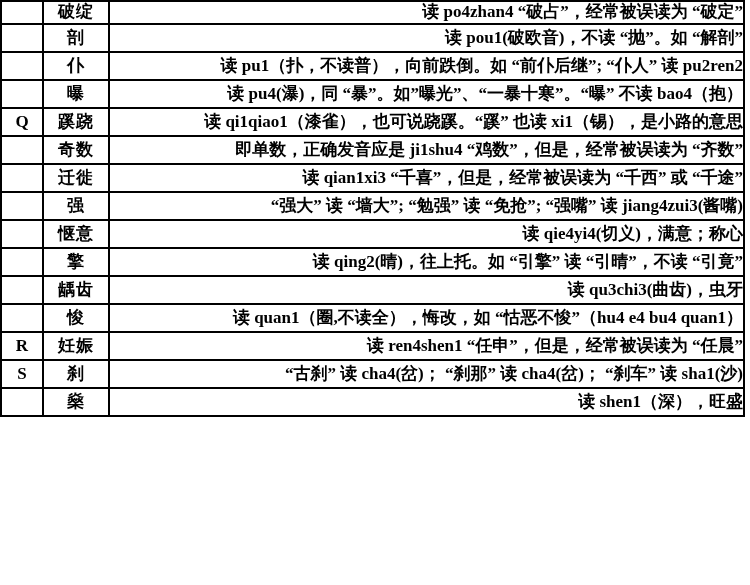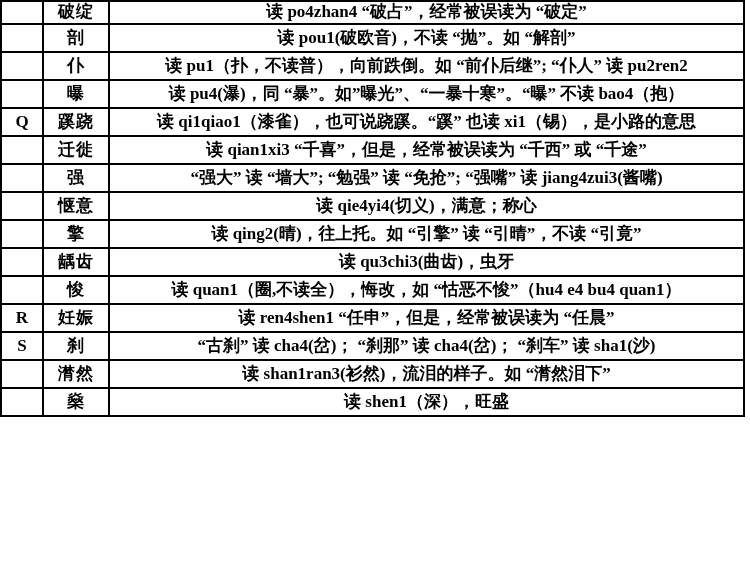--- a/index.html
+++ b/index.html
@@ -44,21 +44,21 @@
   td.letter-cell {
     text-align: center;
     font-size: 18px;
   }
   td.term-cell {
     text-align: center;
     letter-spacing: 1px;
     font-size: 17px;
   }
   td.expl-cell {
-    text-align: center;
+    text-align: right;
     padding-left: 10px;
     padding-right: 2px;
     white-space: pre;
     font-size: 17px;
   }
 </style>
 </head>
 <body>
 
 <div class="sheet">
@@ -89,20 +89,25 @@
         <td class="term-cell">曝</td>
         <td class="expl-cell">读 pu4(瀑)，同 “暴”。如”曝光”、“一暴十寒”。“曝” 不读 bao4（抱）</td>
       </tr>
       <tr class="row">
         <td class="letter-cell">Q</td>
         <td class="term-cell">蹊跷</td>
         <td class="expl-cell">读 qi1qiao1（漆雀），也可说跷蹊。“蹊” 也读 xi1（锡），是小路的意思</td>
       </tr>
       <tr class="row">
         <td class="letter-cell"></td>
+        <td class="term-cell">奇数</td>
+        <td class="expl-cell">即单数，正确发音应是 ji1shu4 “鸡数”，但是，经常被误读为 “齐数”</td>
+      </tr>
+      <tr class="row">
+        <td class="letter-cell"></td>
         <td class="term-cell">迁徙</td>
         <td class="expl-cell">读 qian1xi3 “千喜”，但是，经常被误读为 “千西” 或 “千途”</td>
       </tr>
       <tr class="row">
         <td class="letter-cell"></td>
         <td class="term-cell">强</td>
         <td class="expl-cell"> “强大” 读 “墙大”; “勉强” 读 “免抢”; “强嘴” 读 jiang4zui3(酱嘴)</td>
       </tr>
       <tr class="row">
         <td class="letter-cell"></td>
@@ -129,23 +134,18 @@
         <td class="term-cell">妊娠</td>
         <td class="expl-cell">读 ren4shen1 “任申”，但是，经常被误读为 “任晨”</td>
       </tr>
       <tr class="row">
         <td class="letter-cell">S</td>
         <td class="term-cell">刹</td>
         <td class="expl-cell"> “古刹” 读 cha4(岔)； “刹那” 读 cha4(岔)； “刹车” 读 sha1(沙)</td>
       </tr>
       <tr class="row">
         <td class="letter-cell"></td>
-        <td class="term-cell">潸然</td>
-        <td class="expl-cell">读 shan1ran3(衫然)，流泪的样子。如 “潸然泪下”</td>
-      </tr>
-      <tr class="row">
-        <td class="letter-cell"></td>
         <td class="term-cell">燊</td>
         <td class="expl-cell">读 shen1（深），旺盛</td>
       </tr>
     </tbody>
   </table>
 </div>
 
 </body></html>

